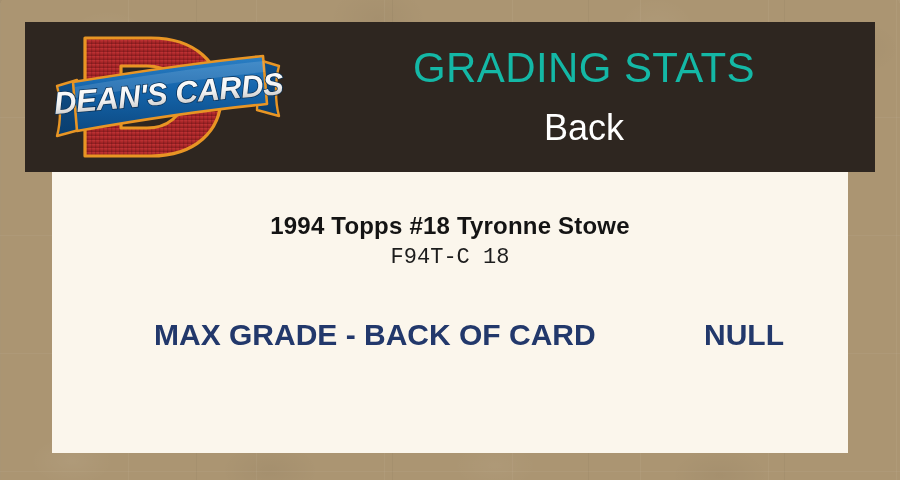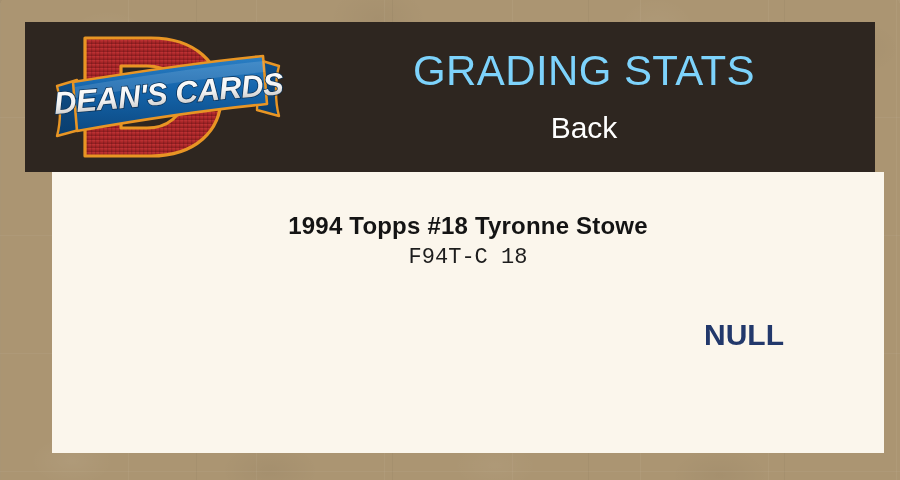--- a/index.html
+++ b/index.html
@@ -73,46 +73,45 @@
     left: 268px;
     top: 0;
     width: 582px;
     height: 150px;
     display: flex;
     flex-direction: column;
     align-items: center;
     justify-content: center;
   }
   #page-title {
-    color: #7dd3fc;
+    color: #14b8a6;
     font-size: 42px;
     font-weight: 400;
     line-height: 1.08;
     letter-spacing: 0.4px;
     white-space: nowrap;
   }
   #page-subtitle {
     color: #ffffff;
-    font-size: 30px;
+    font-size: 36px;
     font-weight: 400;
     line-height: 1.2;
     margin-top: 16px;
     white-space: nowrap;
   }
 
   
   #content-panel {
     position: absolute;
     left: 52px;
     top: 172px;
     width: 796px;
     height: 281px;
     background: #fbf6ec;
     z-index: 2;
-    padding-left: 36px;
   }
 
   #card-heading {
     position: absolute;
     left: 0;
     top: 40px;
     width: 100%;
     text-align: center;
     color: #141414;
     font-size: 24px;
@@ -241,17 +240,18 @@
 <div id="content-panel">
 
   <div id="card-heading">1994 Topps #18 Tyronne Stowe</div>
 
   <div id="card-code">F94T-C 18</div>
 
   <div id="stats-table">
 
 
     <div class="stats-data-row">
+      <span class="row-label">MAX GRADE - BACK OF CARD</span>
       <span class="row-value">NULL</span>
     </div>
 
   </div>
 </div>
 
 </body></html>

